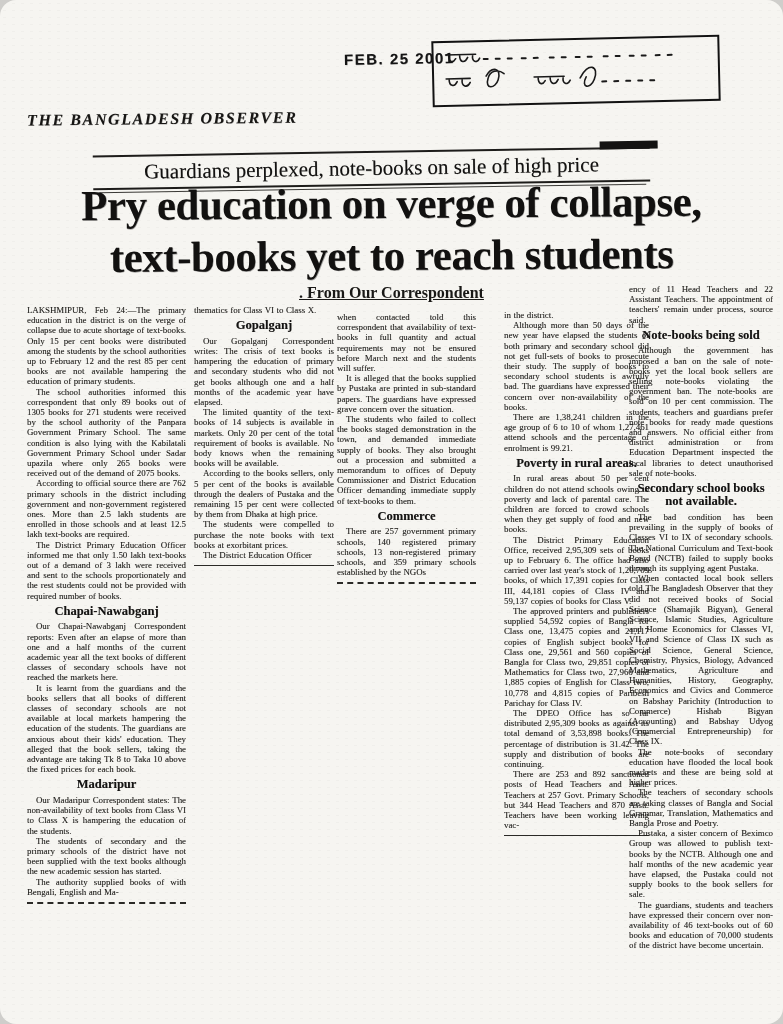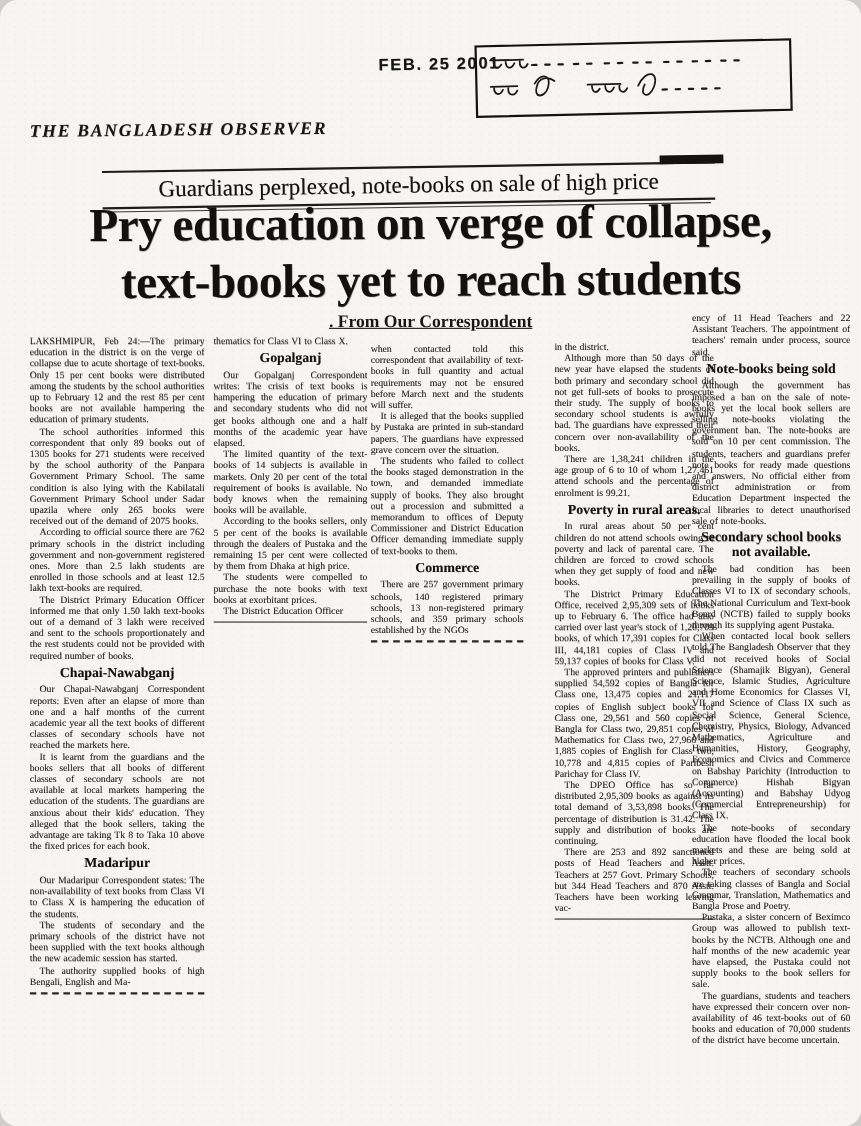--- a/index.html
+++ b/index.html
@@ -116,21 +116,21 @@
       <p class="para noindent">LAKSHMIPUR, Feb 24:—The primary education in the district is on the verge of collapse due to acute shortage of text-books. Only 15 per cent books were distributed among the students by the school authorities up to February 12 and the rest 85 per cent books are not available hampering the education of primary students.</p>
       <p class="para">The school authorities informed this correspondent that only 89 books out of 1305 books for 271 students were received by the school authority of the Panpara Government Primary School. The same condition is also lying with the Kabilatali Government Primary School under Sadar upazila where only 265 books were received out of the demand of 2075 books.</p>
       <p class="para">According to official source there are 762 primary schools in the district including government and non-government registered ones. More than 2.5 lakh students are enrolled in those schools and at least 12.5 lakh text-books are required.</p>
       <p class="para">The District Primary Education Officer informed me that only 1.50 lakh text-books out of a demand of 3 lakh were received and sent to the schools proportionately and the rest students could not be provided with required number of books.</p>
       <h3 class="subhead">Chapai-Nawabganj</h3>
       <p class="para">Our Chapai-Nawabganj Correspondent reports: Even after an elapse of more than one and a half months of the current academic year all the text books of different classes of secondary schools have not reached the markets here.</p>
       <p class="para">It is learnt from the guardians and the books sellers that all books of different classes of secondary schools are not available at local markets hampering the education of the students. The guardians are anxious about their kids' education. They alleged that the book sellers, taking the advantage are taking Tk 8 to Taka 10 above the fixed prices for each book.</p>
       <h3 class="subhead">Madaripur</h3>
       <p class="para">Our Madaripur Correspondent states: The non-availability of text books from Class VI to Class X is hampering the education of the students.</p>
       <p class="para">The students of secondary and the primary schools of the district have not been supplied with the text books although the new academic session has started.</p>
-      <p class="para">The authority supplied books of high Bengali, English and Ma-</p>
+      <p class="para">The authority supplied books of with Bengali, English and Ma-</p>
       <div class="colrule dashed"></div>
     </div>
   <div class="col col-2">
       <p class="para noindent">thematics for Class VI to Class X.</p>
       <h3 class="subhead">Gopalganj</h3>
       <p class="para">Our Gopalganj Correspondent writes: The crisis of text books is hampering the education of primary and secondary students who did not get books although one and a half months of the academic year have elapsed.</p>
       <p class="para">The limited quantity of the text-books of 14 subjects is available in markets. Only 20 per cent of the total requirement of books is available. No body knows when the remaining books will be available.</p>
       <p class="para">According to the books sellers, only 5 per cent of the books is available through the dealers of Pustaka and the remaining 15 per cent were collected by them from Dhaka at high price.</p>
       <p class="para">The students were compelled to purchase the note books with text books at exorbitant prices.</p>
       <p class="para">The District Education Officer</p>

